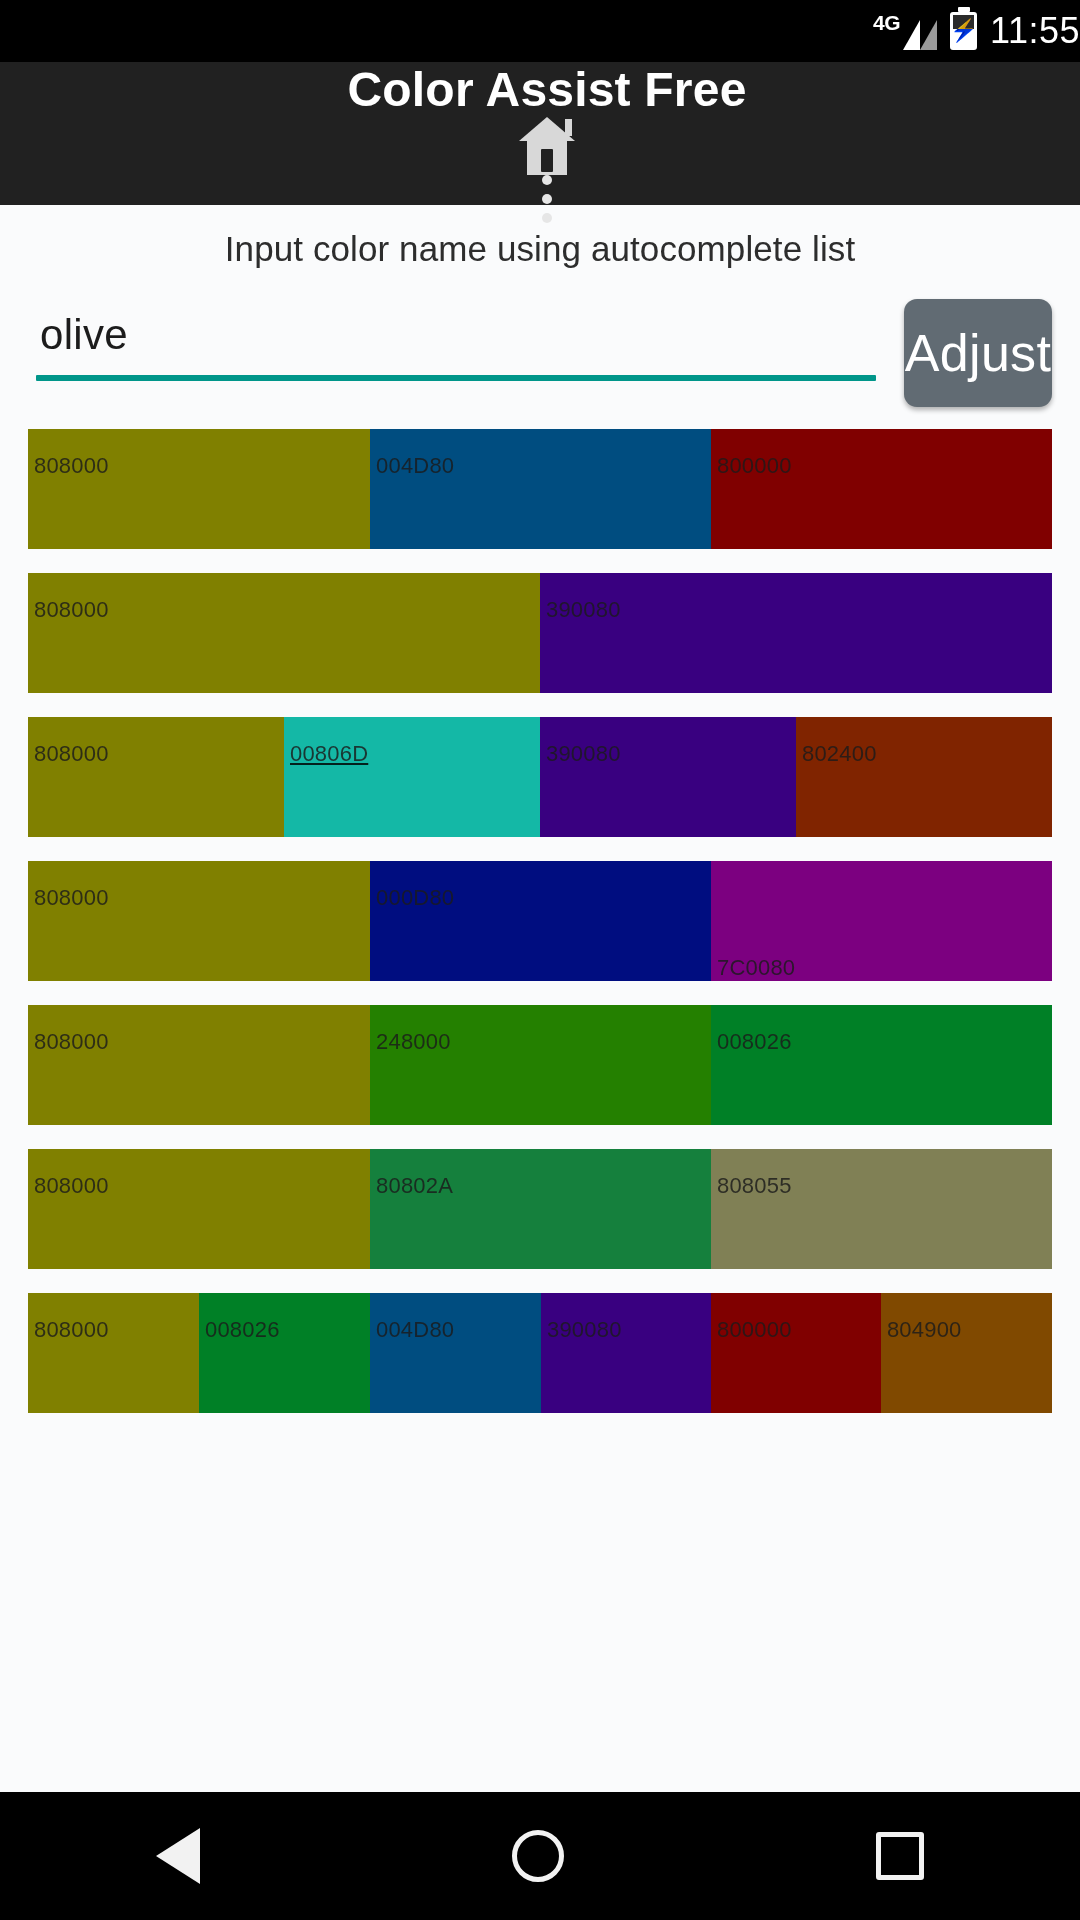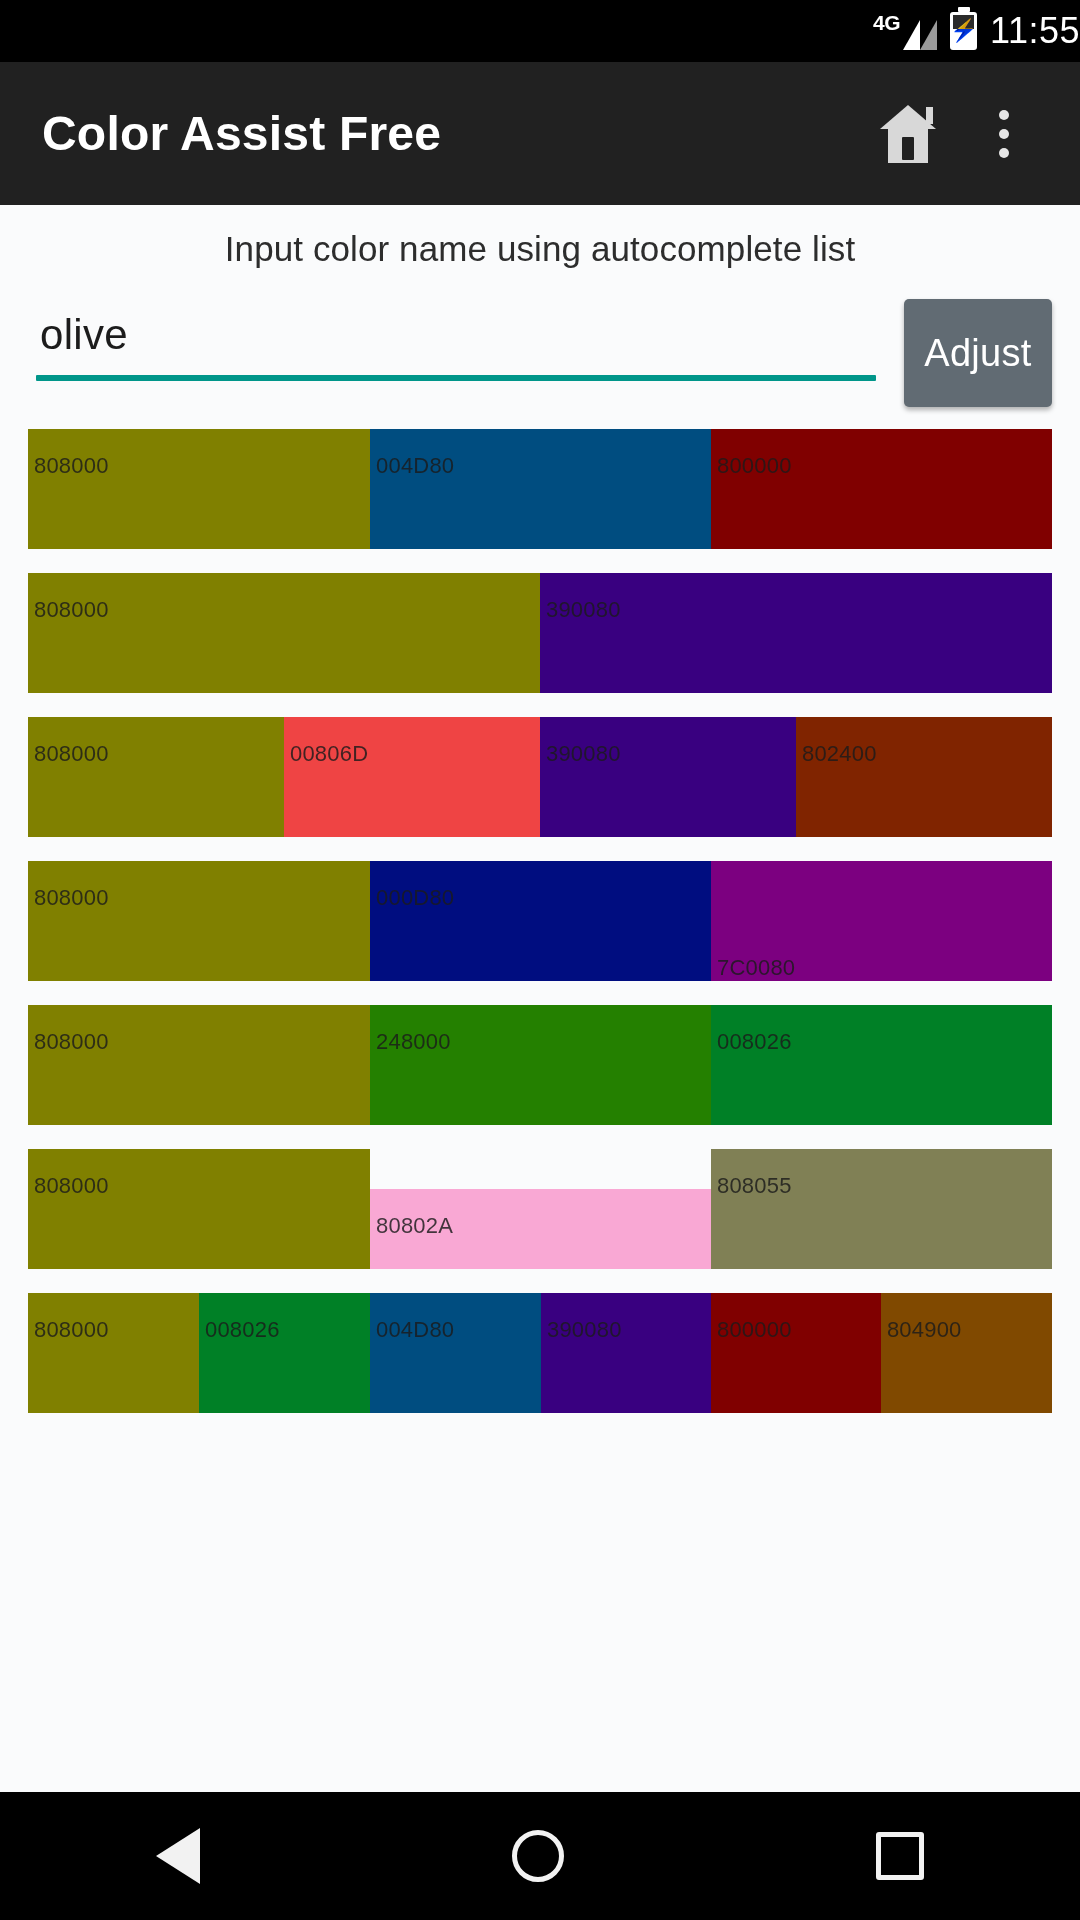--- a/index.html
+++ b/index.html
@@ -40,21 +40,21 @@
   .batt .lvl { position:absolute; left:0; right:0; bottom:0; height:55%; background:#fff; }
   .batt .bolt {
     position:absolute; left:50%; top:50%; transform:translate(-50%,-50%);
     font-size:22px; line-height:1; color:#fff; mix-blend-mode:difference; font-weight:bold;
   }
   .sb-time { color:#fff; font-size:36px; font-weight:500; letter-spacing:0.5px; }
 
   
   .appbar {
     height:143px; background:#212121; display:flex; align-items:center;
-    padding:0 28px 0 42px; box-shadow:0 2px 6px rgba(0,0,0,0.35);
+    padding:0 28px 0 42px; box-shadow:0 2px 6px rgba(0,0,0,0.35);flex-direction:column;
   }
   .app-title {
     color:#fff; font-size:48px; font-weight:bold; letter-spacing:0.2px; flex:1;
   }
   .ab-action { width:96px; height:96px; display:flex; align-items:center; justify-content:center; }
   .home-ico { width:62px; height:58px; position:relative; }
   .home-ico .roof {
     position:absolute; top:0; left:3px; width:0; height:0;
     border-left:28px solid transparent; border-right:28px solid transparent;
     border-bottom:24px solid #d8d8d8;
@@ -79,21 +79,21 @@
   }
   .inputrow { display:flex; align-items:flex-start; padding:30px 28px 0 36px; gap:28px; }
   .field { flex:1; padding-top:6px; }
   .field-val {
     font-size:42px; color:#1c1c1c; padding:6px 4px 16px 4px; letter-spacing:0.3px;
     min-height:56px;
   }
   .field-underline { height:6px; background:#00968a; border-radius:1px; }
   .adjust-btn {
     width:148px; height:108px; background:#616b73; color:#ffffff;
-    border:none; border-radius:5px; font-size:38px; font-family:"Liberation Sans", sans-serif;
+    border:none; border-radius:13px; font-size:52px; font-family:"Liberation Sans", sans-serif;
     box-shadow:0 3px 5px rgba(0,0,0,0.30); letter-spacing:0.3px;
     display:flex; align-items:center; justify-content:center; cursor:pointer;
   }
 
   
   .palette { padding:22px 28px 0 28px; }
   .pal-row { display:flex; height:120px; margin-bottom:24px; }
   .swatch { display:flex; align-items:flex-start; overflow:hidden; }
   .swatch span {
     font-size:22px; color:#1b1b1b; opacity:0.82; padding:24px 0 0 6px;
@@ -176,21 +176,21 @@
             <span>808000</span>
           </div>
           <div class="swatch" style="width: 50%; background: rgb(57, 0, 128);">
             <span>390080</span>
           </div>
         </div>
         <div class="pal-row">
           <div class="swatch" style="width: 25%; background: rgb(128, 128, 0);">
             <span>808000</span>
           </div>
-          <div class="swatch" style="width: 25%; background: #ef4444;">
+          <div class="swatch" style="width: 25%; background: #14b8a6; text-decoration: underline;">
             <span>00806D</span>
           </div>
           <div class="swatch" style="width: 25%; background: rgb(57, 0, 128);">
             <span>390080</span>
           </div>
           <div class="swatch" style="width: 25%; background: rgb(128, 36, 0);">
             <span>802400</span>
           </div>
         </div>
         <div class="pal-row">
@@ -212,21 +212,21 @@
             <span>248000</span>
           </div>
           <div class="swatch" style="width: 33.3%; background: rgb(0, 128, 38);">
             <span>008026</span>
           </div>
         </div>
         <div class="pal-row">
           <div class="swatch" style="width: 33.4%; background: rgb(128, 128, 0);">
             <span>808000</span>
           </div>
-          <div class="swatch" style="width: 33.3%; background: #f9a8d4; margin-top: 40px;">
+          <div class="swatch" style="width: 33.3%; background: #15803d;">
             <span>80802A</span>
           </div>
           <div class="swatch" style="width: 33.3%; background: rgb(128, 128, 85);">
             <span>808055</span>
           </div>
         </div>
         <div class="pal-row">
           <div class="swatch" style="width: 16.7%; background: rgb(128, 128, 0);">
             <span>808000</span>
           </div>

